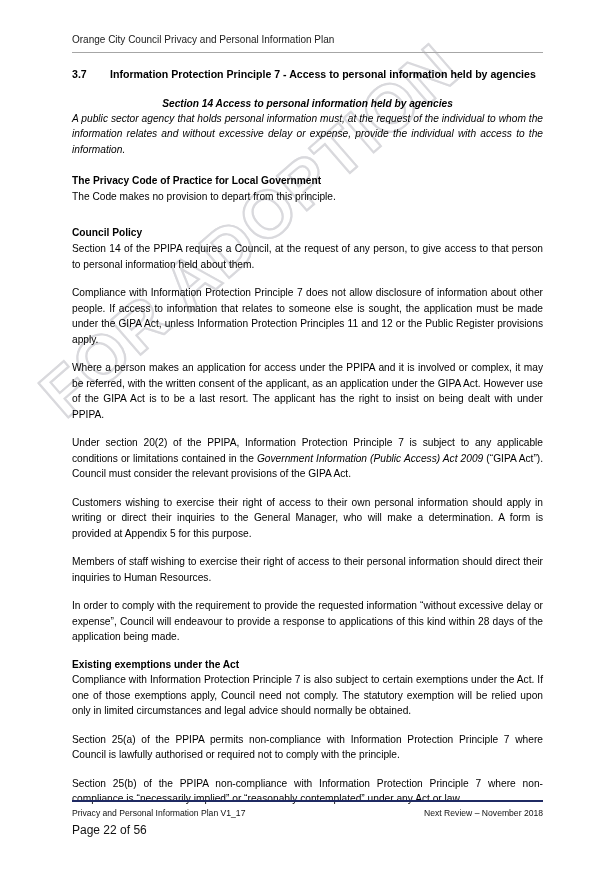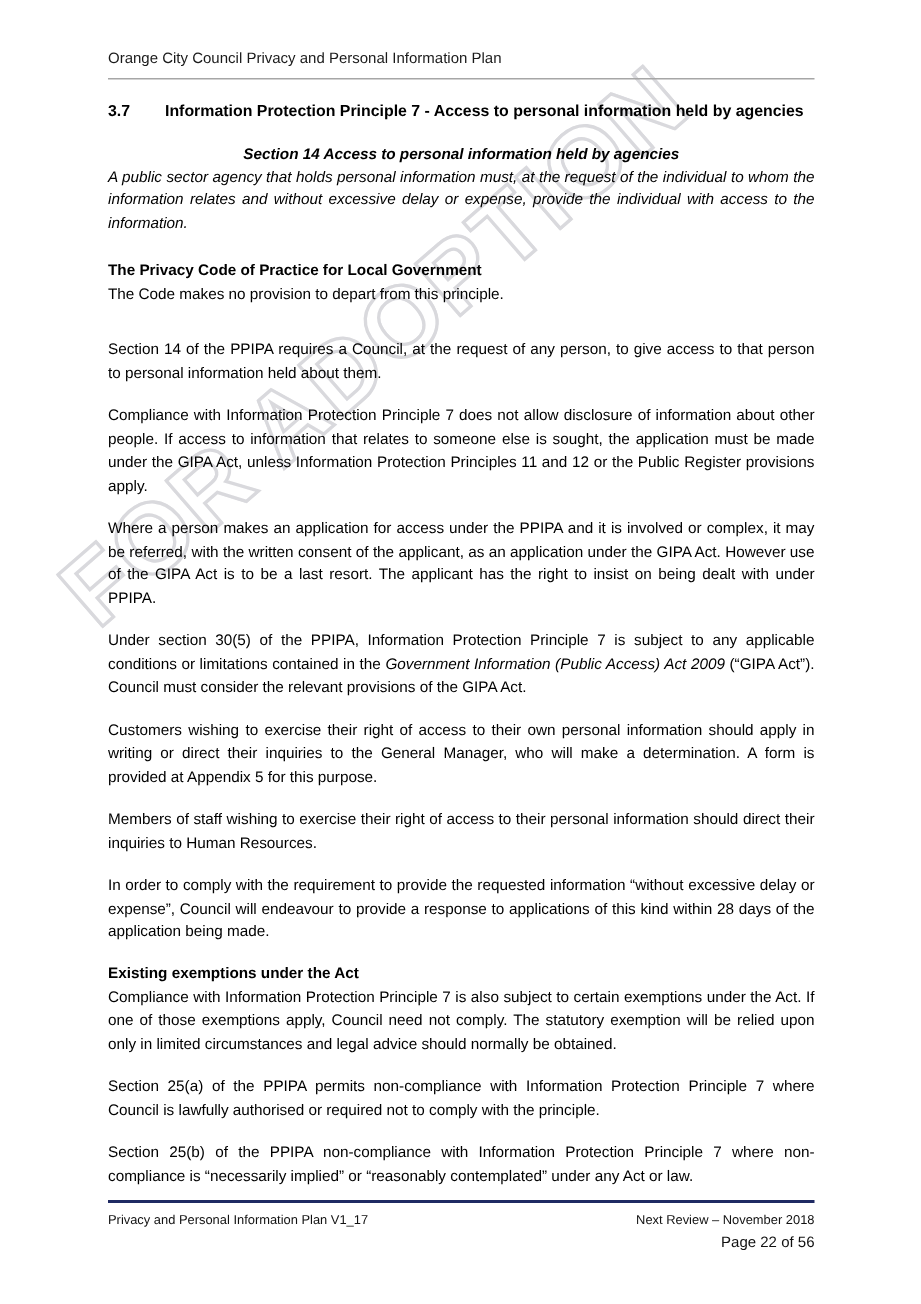--- a/index.html
+++ b/index.html
@@ -150,22 +150,22 @@
   .footer-row {
     display: flex;
     justify-content: space-between;
     align-items: baseline;
     font-size: 8.6px;
     line-height: 1.4;
     color: #111;
     gap: 15px;
   }
   .footer-center {
-    text-align: right;
-    font-size: 10px;
+    text-align: left;
+    font-size: 12px;
     line-height: 1.4;
     margin-top: 3px;
     color: #111;
   }
 </style>
 </head>
 <body>
 
 <div class="page">
 
@@ -188,27 +188,28 @@
       </div>
 
       <div class="legis-heading">Section 14 Access to personal information held by agencies</div>
       <div class="legis-quote">A public sector agency that holds personal information must, at the request of the individual to whom the information relates and without excessive delay or expense, provide the individual with access to the information.</div>
 
       <div class="sub-heading">The Privacy Code of Practice for Local Government</div>
       <p class="para">The Code makes no provision to depart from this principle.</p>
 
       <div class="gap-sm"></div>
 
+      <div class="sub-heading">Council Policy</div>
       <p class="para">Section 14 of the PPIPA requires a Council, at the request of any person, to give access to that person to personal information held about them.</p>
 
       <p class="para">Compliance with Information Protection Principle 7 does not allow disclosure of information about other people. If access to information that relates to someone else is sought, the application must be made under the GIPA Act, unless Information Protection Principles 11 and 12 or the Public Register provisions apply.</p>
 
       <p class="para">Where a person makes an application for access under the PPIPA and it is involved or complex, it may be referred, with the written consent of the applicant, as an application under the GIPA Act. However use of the GIPA Act is to be a last resort. The applicant has the right to insist on being dealt with under PPIPA.</p>
 
-      <p class="para"><span>Under section 30(5) of the PPIPA, Information Protection Principle 7 is subject to any applicable conditions or limitations contained in the </span><span class="italic">Government Information (Public Access) Act 2009</span><span> (“GIPA Act”). Council must consider the relevant provisions of the GIPA Act.</span></p>
+      <p class="para"><span>Under section 20(2) of the PPIPA, Information Protection Principle 7 is subject to any applicable conditions or limitations contained in the </span><span class="italic">Government Information (Public Access) Act 2009</span><span> (“GIPA Act”). Council must consider the relevant provisions of the GIPA Act.</span></p>
 
       <p class="para">Customers wishing to exercise their right of access to their own personal information should apply in writing or direct their inquiries to the General Manager, who will make a determination. A form is provided at Appendix 5 for this purpose.</p>
 
       <p class="para">Members of staff wishing to exercise their right of access to their personal information should direct their inquiries to Human Resources.</p>
 
       <p class="para">In order to comply with the requirement to provide the requested information “without excessive delay or expense”, Council will endeavour to provide a response to applications of this kind within 28 days of the application being made.</p>
 
       <div class="sub-heading">Existing exemptions under the Act</div>
       <p class="para">Compliance with Information Protection Principle 7 is also subject to certain exemptions under the Act. If one of those exemptions apply, Council need not comply. The statutory exemption will be relied upon only in limited circumstances and legal advice should normally be obtained.</p>
 

